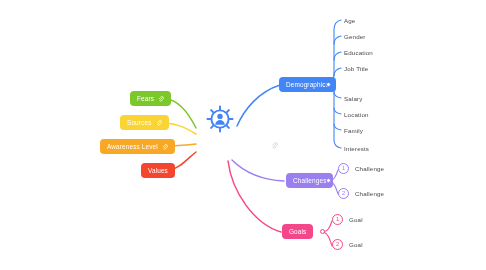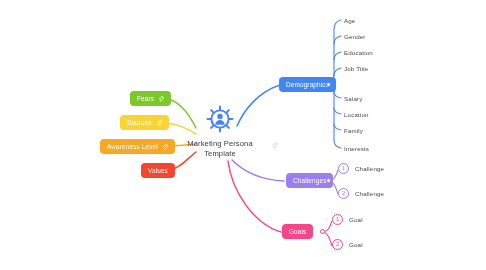--- a/index.html
+++ b/index.html
@@ -171,22 +171,20 @@
         <path d="M26 16 L29.4 16"></path>
         <path d="M6.5 6.5 L8.9 8.9"></path>
         <path d="M23.1 23.1 L25.5 25.5"></path>
         <path d="M6.5 25.5 L8.9 23.1"></path>
         <path d="M23.1 8.9 L25.5 6.5"></path>
       </g>
       <circle cx="16" cy="16" r="9.2" fill="none" stroke="#4285f4" stroke-width="2.1"></circle>
       <circle cx="16" cy="13.2" r="2.9" fill="#4285f4"></circle>
       <path d="M10.8 22.2 C11.4 18.6 13.5 17.1 16 17.1 C18.5 17.1 20.6 18.6 21.2 22.2 Z" fill="#4285f4"></path>
     </svg>
-    <div class="root-label">Marketing Persona
-Template</div>
     <svg class="root-badge" viewBox="0 0 10 10" xmlns="http://www.w3.org/2000/svg">
       <path d="M7 3 L3.6 6.4 a1.4 1.4 0 0 0 2 2 L8.4 5 a2.4 2.4 0 0 0 -3.4 -3.4 L2 4.6" fill="none" stroke="#9aa0a6" stroke-width="1.1" stroke-linecap="round"></path>
     </svg>
   </div>
 
   <div class="pill" style="left:279px; top:77px; background:#4285f4;">
     <span class="pill-label">Demographics</span>
   </div>
   <span class="knob" style="left:326px; top:82px; color:#4285f4;"></span>
 

